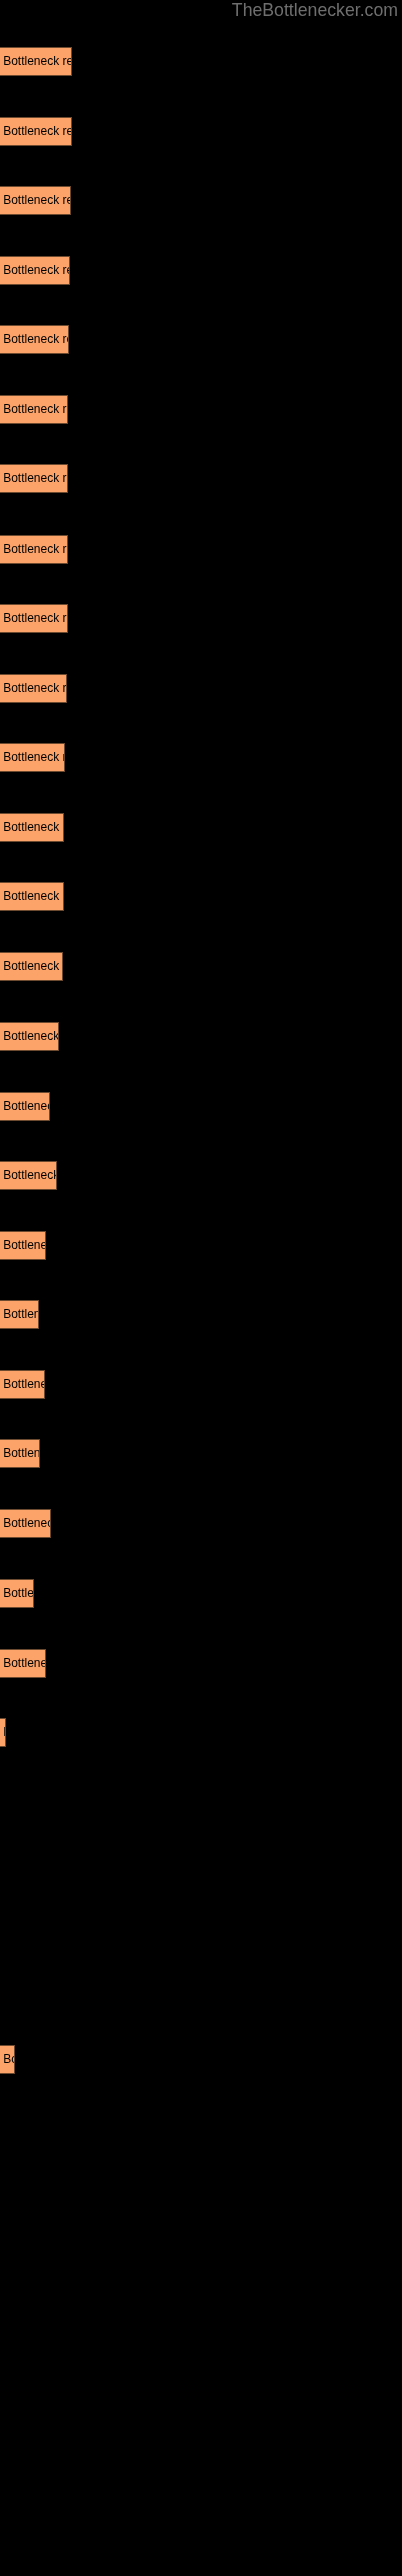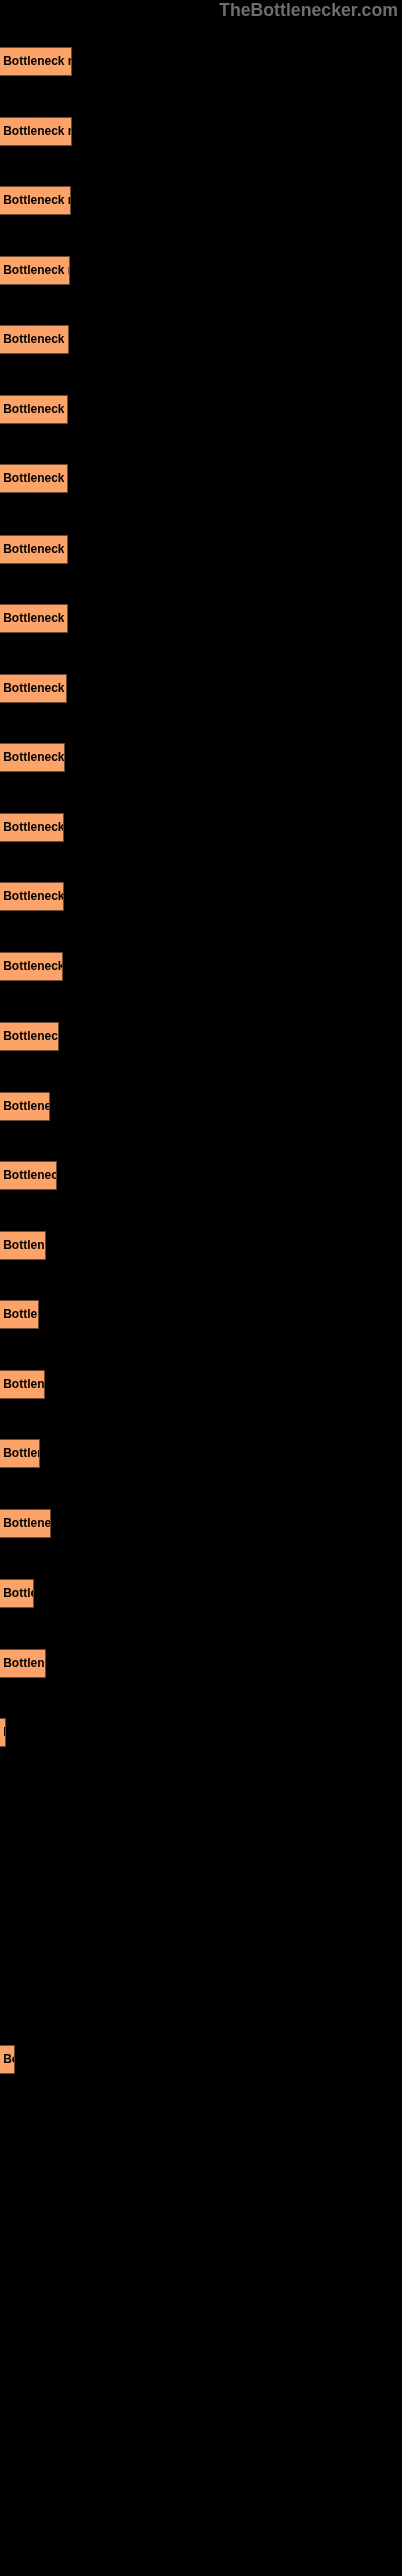--- a/index.html
+++ b/index.html
@@ -15,21 +15,20 @@
     overflow: hidden;
     font-family: "Liberation Sans", sans-serif;
     -webkit-font-smoothing: antialiased;
   }
 
   #page {
     position: relative;
     width: 322px;
     height: 2576px;
     background: #000000;
-    font-weight: bold;
   }
 
   
   .site-title {
     position: absolute;
     top: 0px;
     left: 0px;
     width: 398px;
     text-align: right;
     font-size: 17.7px;

